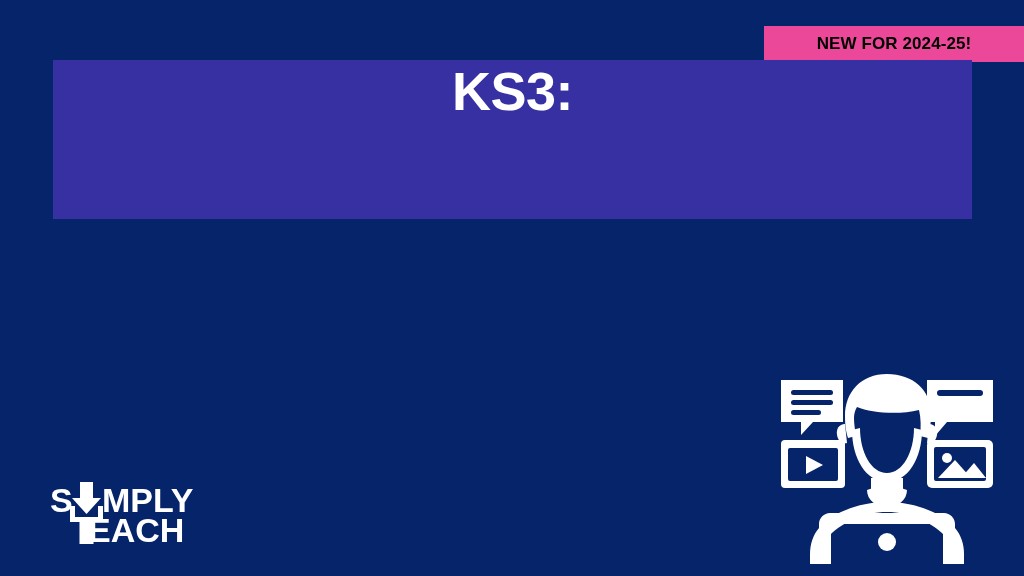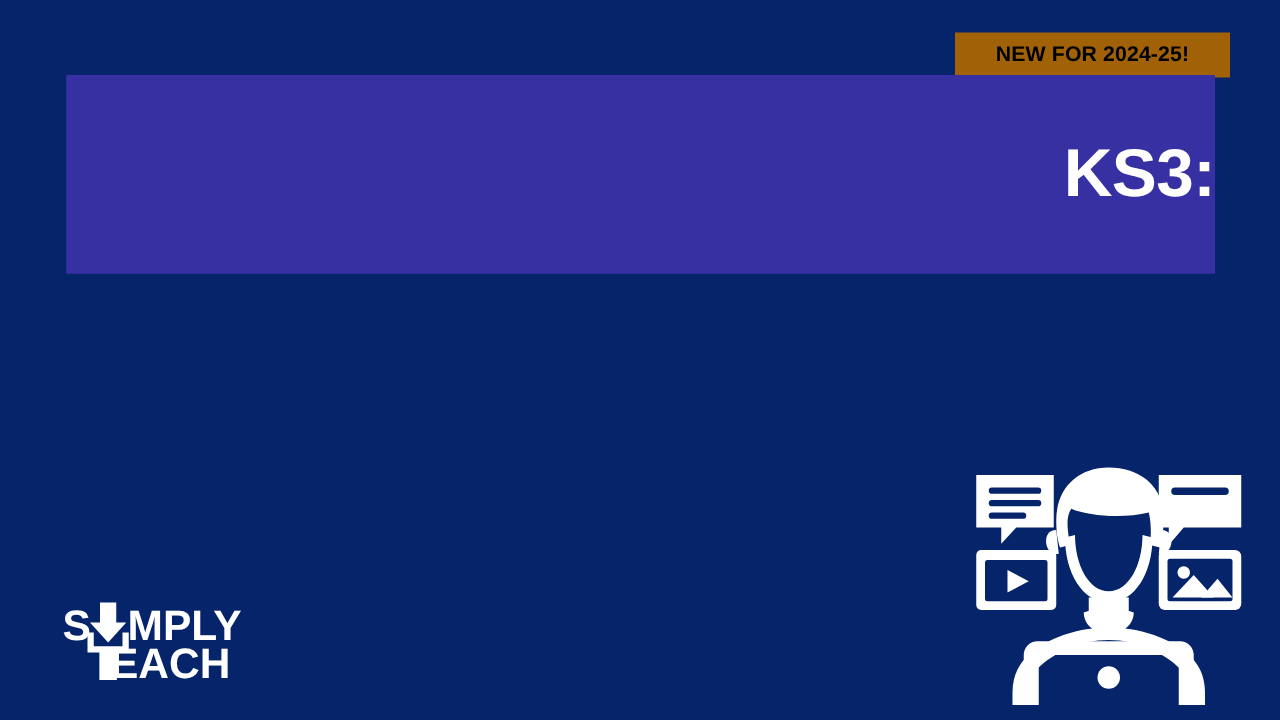--- a/index.html
+++ b/index.html
@@ -12,41 +12,41 @@
   #slide {
     position:relative;
     width:1024px; height:576px;
     background:#06246a;
   }
 
   
   #new-badge {
     position:absolute;
     left:764px; top:26px;
-    width:220px; height:36px;
-    background:#a16207;
+    width:260px; height:36px;
+    background:#ec4899;
     display:flex; align-items:center; justify-content:center;
   }
   #new-badge .badge-text {
     color:#000000;
     font-size:17px;
     font-weight:bold;
     letter-spacing:0.1px;
     white-space:nowrap;
     font-family:"Liberation Sans", sans-serif;
   }
 
   
   #title-banner {
     position:absolute;
     left:53px; top:60px;
     width:919px; height:159px;
     background:#3730a3;
-    display:flex; flex-direction:column;
-    align-items:flex-end; justify-content:center;
+    display:flex; flex-direction:row;
+    align-items:flex-start; justify-content:center;
   }
   #title-banner .title-line {
     color:#ffffff;
     font-weight:bold;
     font-size:55px;
     line-height:1.18;
     letter-spacing:-0.5px;
     text-align:center;
     white-space:nowrap;
     font-family:"Liberation Sans", sans-serif;

